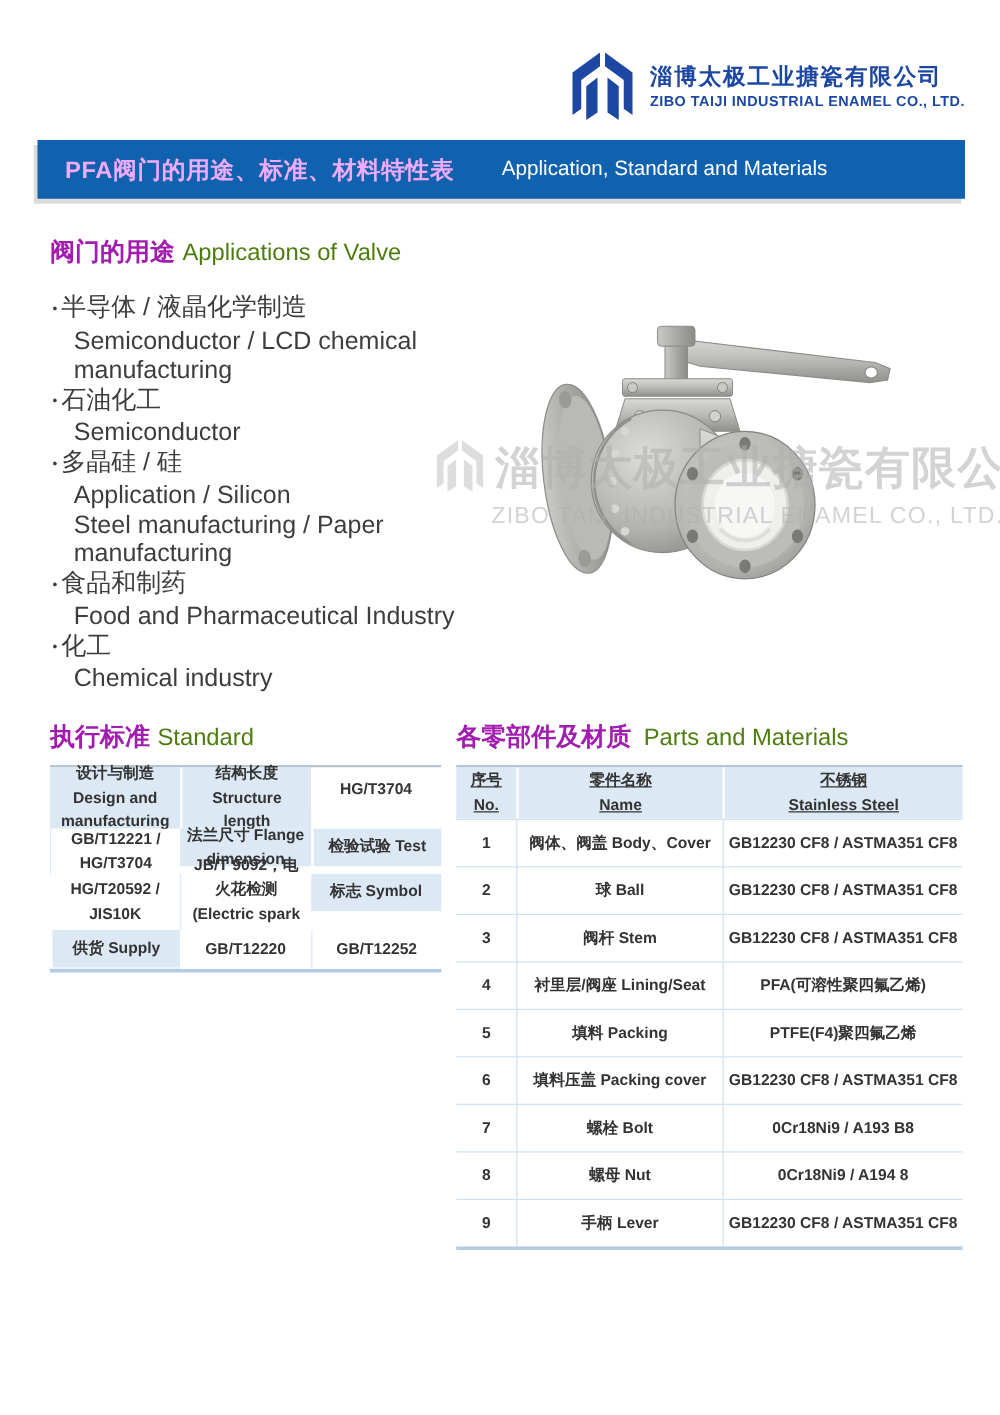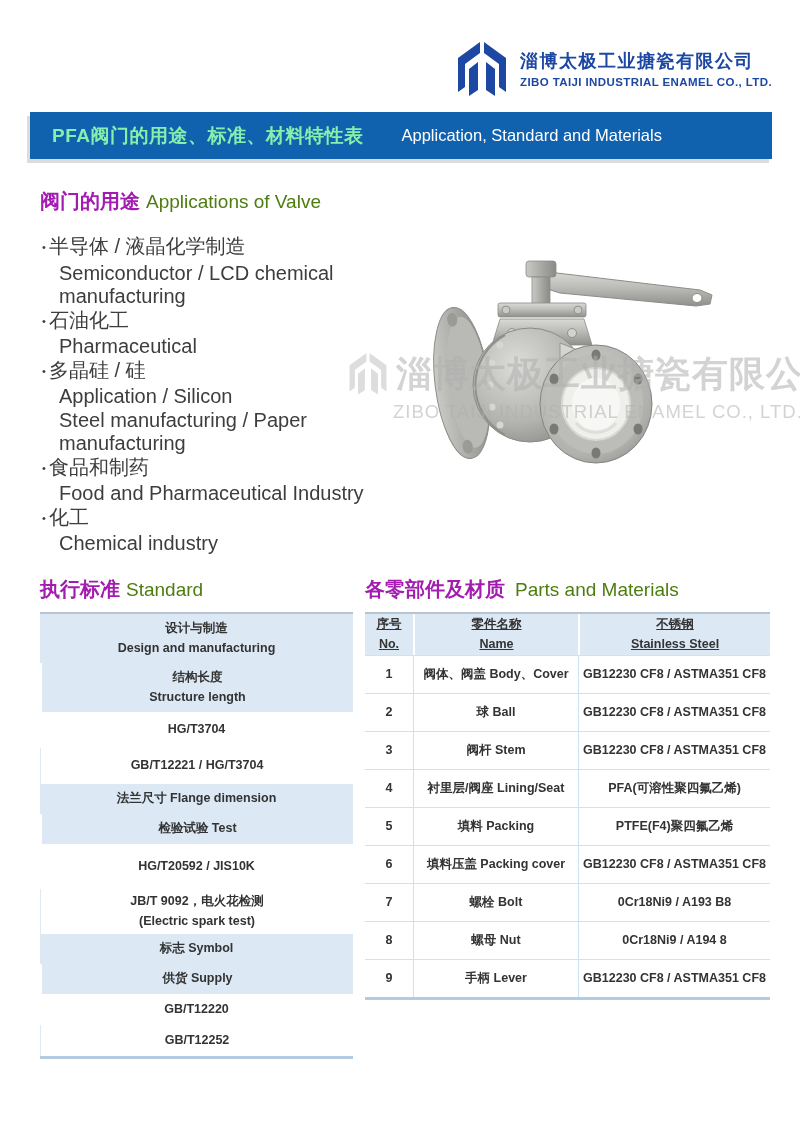--- a/index.html
+++ b/index.html
@@ -11,21 +11,21 @@
   .logo-block { position:absolute; top:40px; right:28px; display:flex; align-items:center; gap:12px; }
   .logo-mark svg { display:block; }
   .logo-text { display:flex; flex-direction:column; gap:3px; }
   .logo-cn { color:#1C47A2; font-size:18px; font-weight:bold; letter-spacing:1.5px; }
   .logo-en { color:#1C47A2; font-size:11.5px; font-weight:bold; letter-spacing:0.4px; }
 
   
   .banner { position:absolute; left:30px; top:112px; width:742px; height:47px;
     background:#1061AE; display:flex; align-items:center; padding-left:22px;
     box-shadow:-3px 4px 0 #dcdcdc; }
-  .banner-cn { color:#86efac; font-size:19px; font-weight:bold; letter-spacing:0.5px; }
+  .banner-cn { color:#f0abfc; font-size:19px; font-weight:bold; letter-spacing:0.5px; }
   .banner-en { color:#ffffff; font-size:16.5px; margin-left:38px; }
 
   
   .apps-heading { position:absolute; left:40px; top:188px; }
   .h-cn { color:#a21caf; font-size:20px; font-weight:bold; }
   .h-en { color:#4d7c0f; font-size:19px; font-weight:normal; margin-left:6px; }
   .apps-list { position:absolute; left:42px; top:235px; width:365px; }
   .app-item { font-size:20px; color:#3d3d3d; line-height:23.5px; }
   .app-cn::before { content:"•  "; font-size:11px; position:relative; top:-2px; }
   .app-en { padding-left:17px; }
@@ -42,21 +42,21 @@
   .parts-heading { position:absolute; left:365px; top:576px; }
 
   
   .tbl { position:absolute; top:612px; border-top:2px solid #b6c5d2; border-bottom:3px solid #b3cce2;
     font-size:12.5px; font-weight:bold; color:#333333; }
   .cell { display:flex; flex-direction:column; align-items:center; justify-content:center; text-align:center; line-height:1.55; }
   .blue { background:#DCE9F5; }
   .white { background:#ffffff; }
 
   
-  .std-tbl { left:40px; width:313px; display:grid; grid-template-columns:1fr; }
+  .std-tbl { left:40px; width:313px; display:grid; grid-template-columns:1fr 1fr 1fr; }
   .std-tbl .cell { padding:2px 4px; }
   .std-tbl .r1 { height:49px; }
   .std-tbl .r2 { height:36px; }
   .std-tbl .r3 { height:30px; }
   .std-tbl .r4 { height:45px; }
   .std-tbl .r5 { height:30px; }
   .std-tbl .r6 { height:31px; }
   .std-tbl .blue.colR { border-left:2px solid #ffffff; }
   .std-tbl .white.colR { border-left:1px solid #dcebf7; }
 
@@ -97,21 +97,21 @@
     <span class="h-cn">阀门的用途</span><span class="h-en">Applications of Valve</span>
   </div>
 
   <div class="apps-list">
     <div class="app-item">
       <div class="app-cn">半导体 / 液晶化学制造</div>
       <div class="app-en">Semiconductor / LCD chemical manufacturing</div>
     </div>
     <div class="app-item">
       <div class="app-cn">石油化工</div>
-      <div class="app-en">Pharmaceutical</div>
+      <div class="app-en">Semiconductor</div>
     </div>
     <div class="app-item">
       <div class="app-cn">多晶硅 / 硅</div>
       <div class="app-en">Application / Silicon</div>
     </div>
     <div class="app-item">
       <div class="app-en">Steel manufacturing  / Paper manufacturing</div>
     </div>
     <div class="app-item">
       <div class="app-cn">食品和制药</div>

